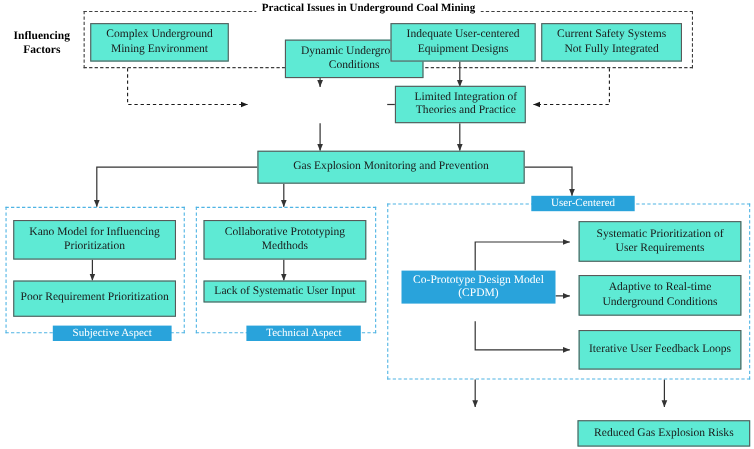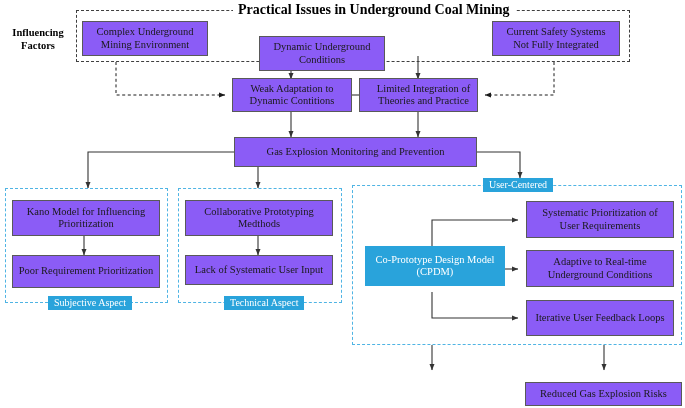--- a/index.html
+++ b/index.html
@@ -20,21 +20,21 @@
     left: 0;
     top: 0;
     width: 685px;
     height: 408px;
     pointer-events: none;
   }
   .node {
     position: absolute;
     box-sizing: border-box;
     border: 1px solid #595959;
-    background: #8b5cf6;
+    background: #5eead4;
     display: flex;
     align-items: center;
     justify-content: center;
     text-align: center;
     line-height: 1.18;
     color: #1a1a1a;
     font-size: 10.5px;
     padding: 2px 3px;
     z-index: 3;
   }
@@ -54,36 +54,36 @@
   .group-blue { border: 1px dashed #4FB4E4; }
   .tag {
     position: absolute;
     background: #29A3DB;
     color: #ffffff;
     font-size: 10px;
     line-height: 14px;
     text-align: center;
     white-space: nowrap;
     z-index: 5;
-    padding: 0 6px;
+    padding: 0 18px;
   }
   .plain-label {
     position: absolute;
     font-weight: bold;
     font-size: 10.5px;
     line-height: 1.25;
     text-align: center;
     color: #000000;
     white-space: pre-line;
     z-index: 4;
   }
   .title-label {
     position: absolute;
     font-weight: bold;
-    font-size: 14px;
+    font-size: 10px;
     color: #000000;
     white-space: nowrap;
     background: #ffffff;
     padding: 0 5px;
     z-index: 5;
   }
 </style>
 </head>
 <body>
 
@@ -143,29 +143,29 @@
 Factors</div>
 
   <div class="node" style="left:82px; top:21px; width:126px; height:35px;">
     <span class="txt">Complex Underground
 Mining Environment</span>
   </div>
   <div class="node" style="left:219px; top:36px; width:126px; height:35px;margin-left:40px;">
     <span class="txt">Dynamic Underground
 Conditions</span>
   </div>
+  <div class="node" style="left:355px; top:21px; width:132px; height:35px;">
+    <span class="txt">Indequate User-centered
+Equipment Designs</span>
+  </div>
   <div class="node" style="left:492px; top:21px; width:128px; height:35px;">
     <span class="txt">Current Safety Systems
 Not Fully Integrated</span>
   </div>
 
-  <div class="node" style="left:232px; top:78px; width:120px; height:34px;">
-    <span class="txt">Weak Adaptation to
-Dynamic Contitions</span>
-  </div>
   <div class="node" style="left:359px; top:78px; width:119px; height:34px;padding-left:13px;">
     <span class="txt">Limited Integration of
 Theories and Practice</span>
   </div>
 
   <div class="node" style="left:234px; top:137px; width:243px; height:30px;align-items:center;">
     <span class="txt">Gas Explosion Monitoring and Prevention</span>
   </div>
 
   <div class="group-box group-blue" style="left:5px; top:188px; width:163px; height:115px;"></div>
@@ -176,29 +176,29 @@
   <div class="node" style="left:12px; top:255px; width:148px; height:33px;">
     <span class="txt">Poor Requirement Prioritization</span>
   </div>
   <div class="tag" style="left:48px; top:296px;">Subjective Aspect</div>
 
   <div class="group-box group-blue" style="left:178px; top:188px; width:164px; height:115px;"></div>
   <div class="node" style="left:185px; top:200px; width:148px; height:36px;">
     <span class="txt">Collaborative Prototyping
 Medthods</span>
   </div>
-  <div class="node" style="left:185px; top:255px; width:148px; height:30px;">
+  <div class="node" style="left:185px; top:255px; width:148px; height:20px;">
     <span class="txt">Lack of Systematic User Input</span>
   </div>
   <div class="tag" style="left:224px; top:296px;">Technical Aspect</div>
 
   <div class="group-box group-blue" style="left:352px; top:185px; width:330px; height:160px;"></div>
   <div class="tag" style="left:483px; top:178px;">User-Centered</div>
 
-  <div class="node node-blue" style="left:365px; top:246px; width:140px; height:40px;">
+  <div class="node node-blue" style="left:365px; top:246px; width:140px; height:30px;">
     <span class="txt">Co-Prototype Design Model
 (CPDM)</span>
   </div>
 
   <div class="node" style="left:526px; top:201px; width:148px; height:37px;">
     <span class="txt">Systematic Prioritization of
 User Requirements</span>
   </div>
   <div class="node" style="left:526px; top:250px; width:148px; height:37px;">
     <span class="txt">Adaptive to Real-time

